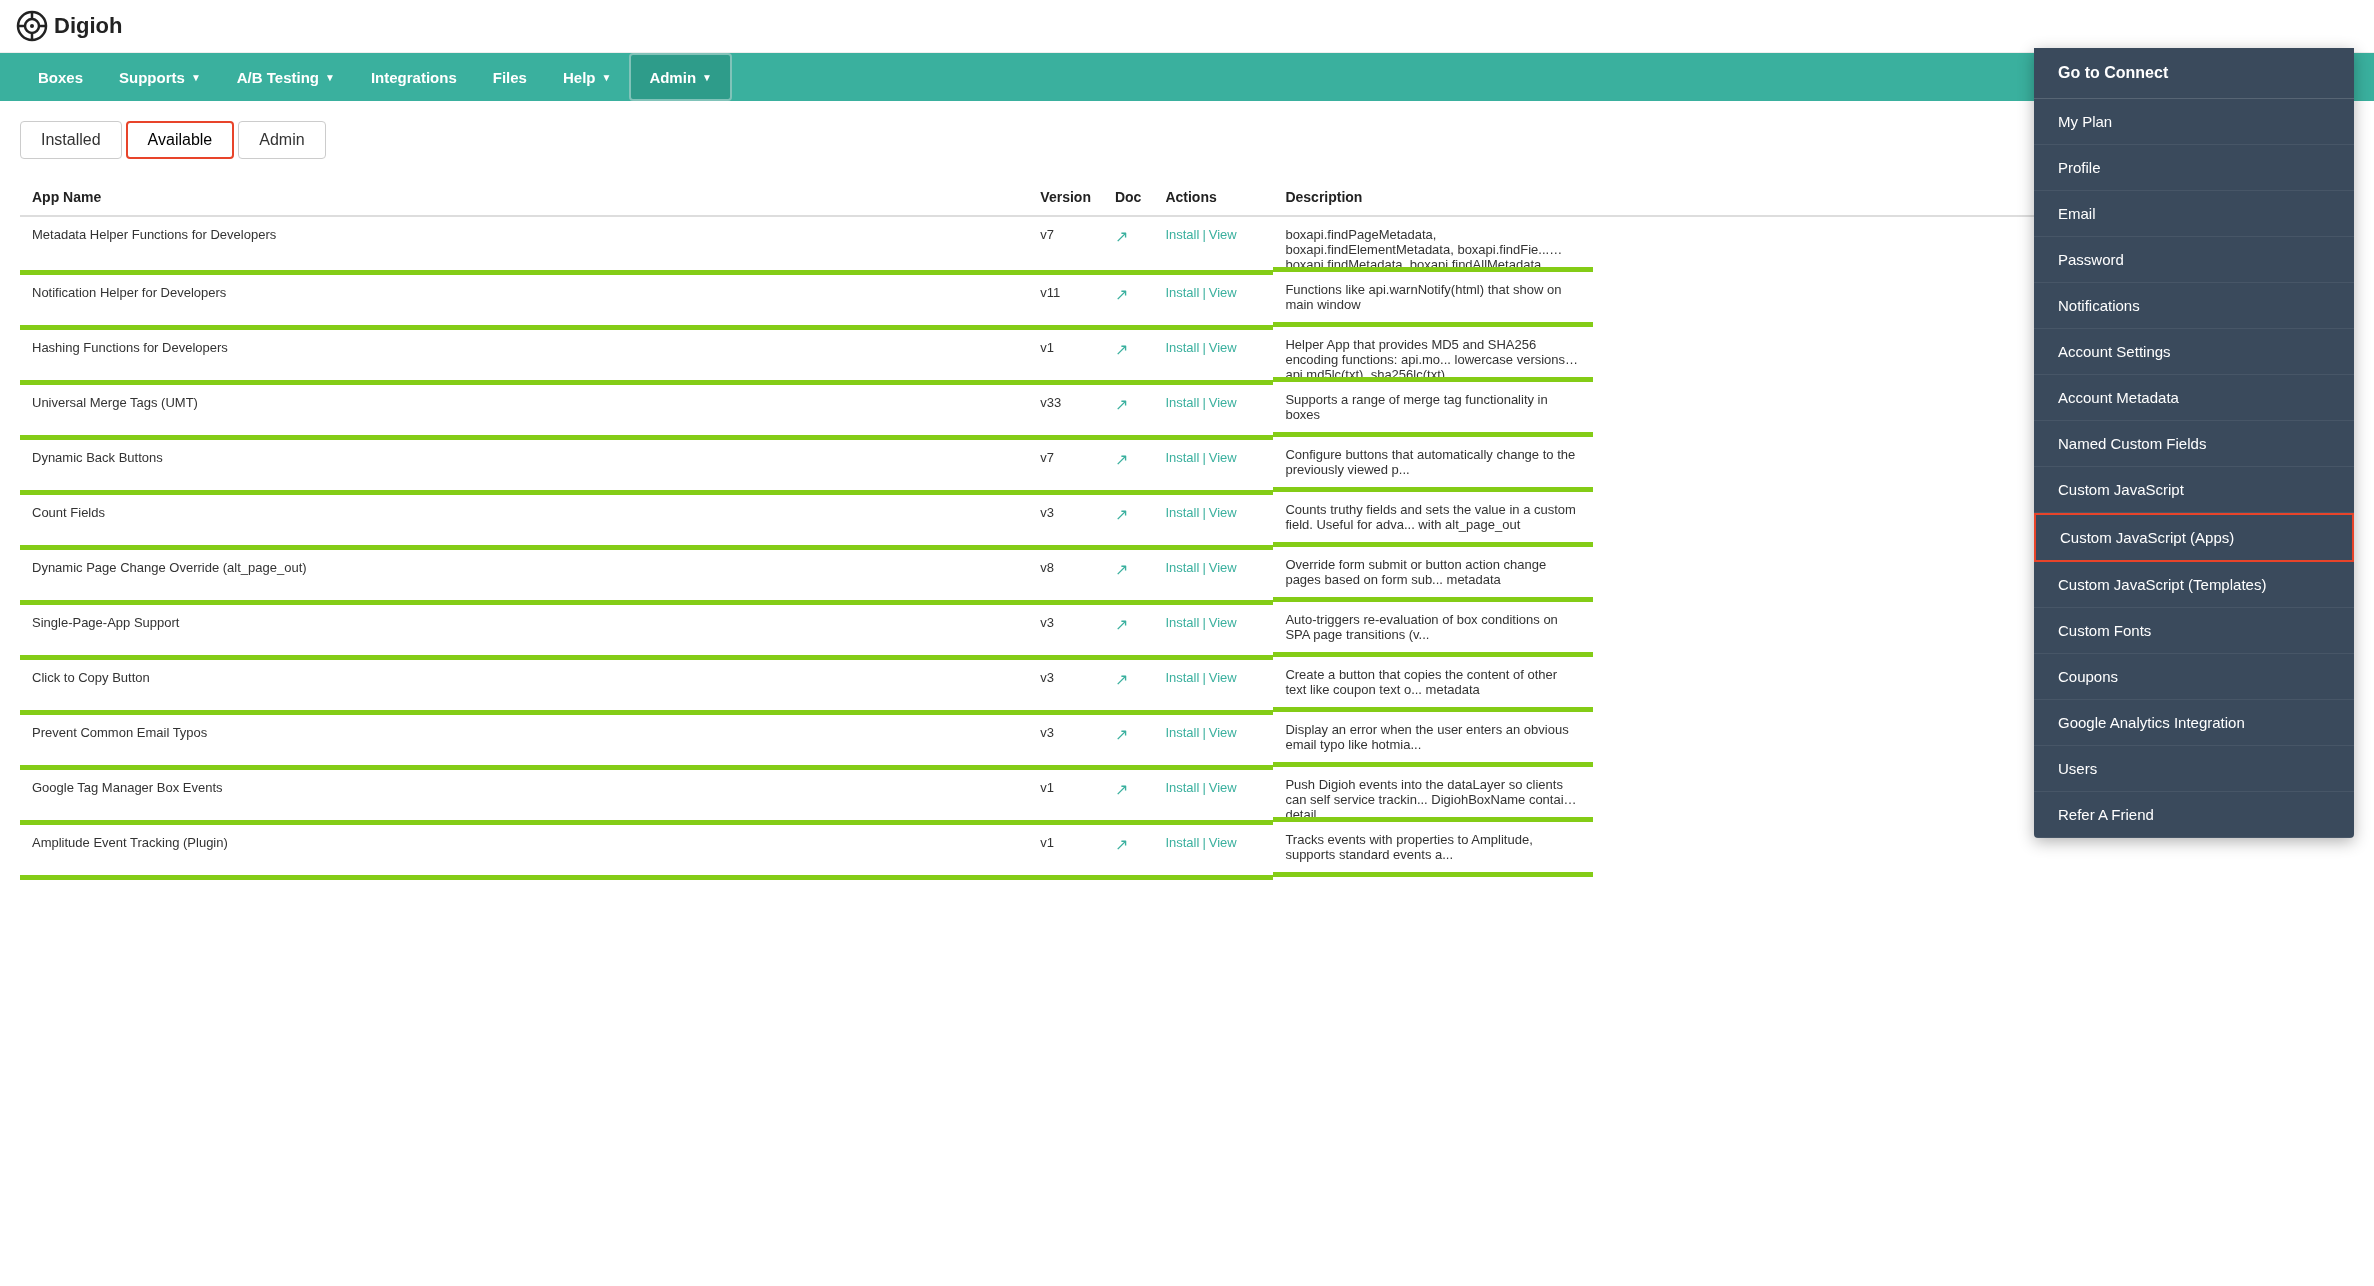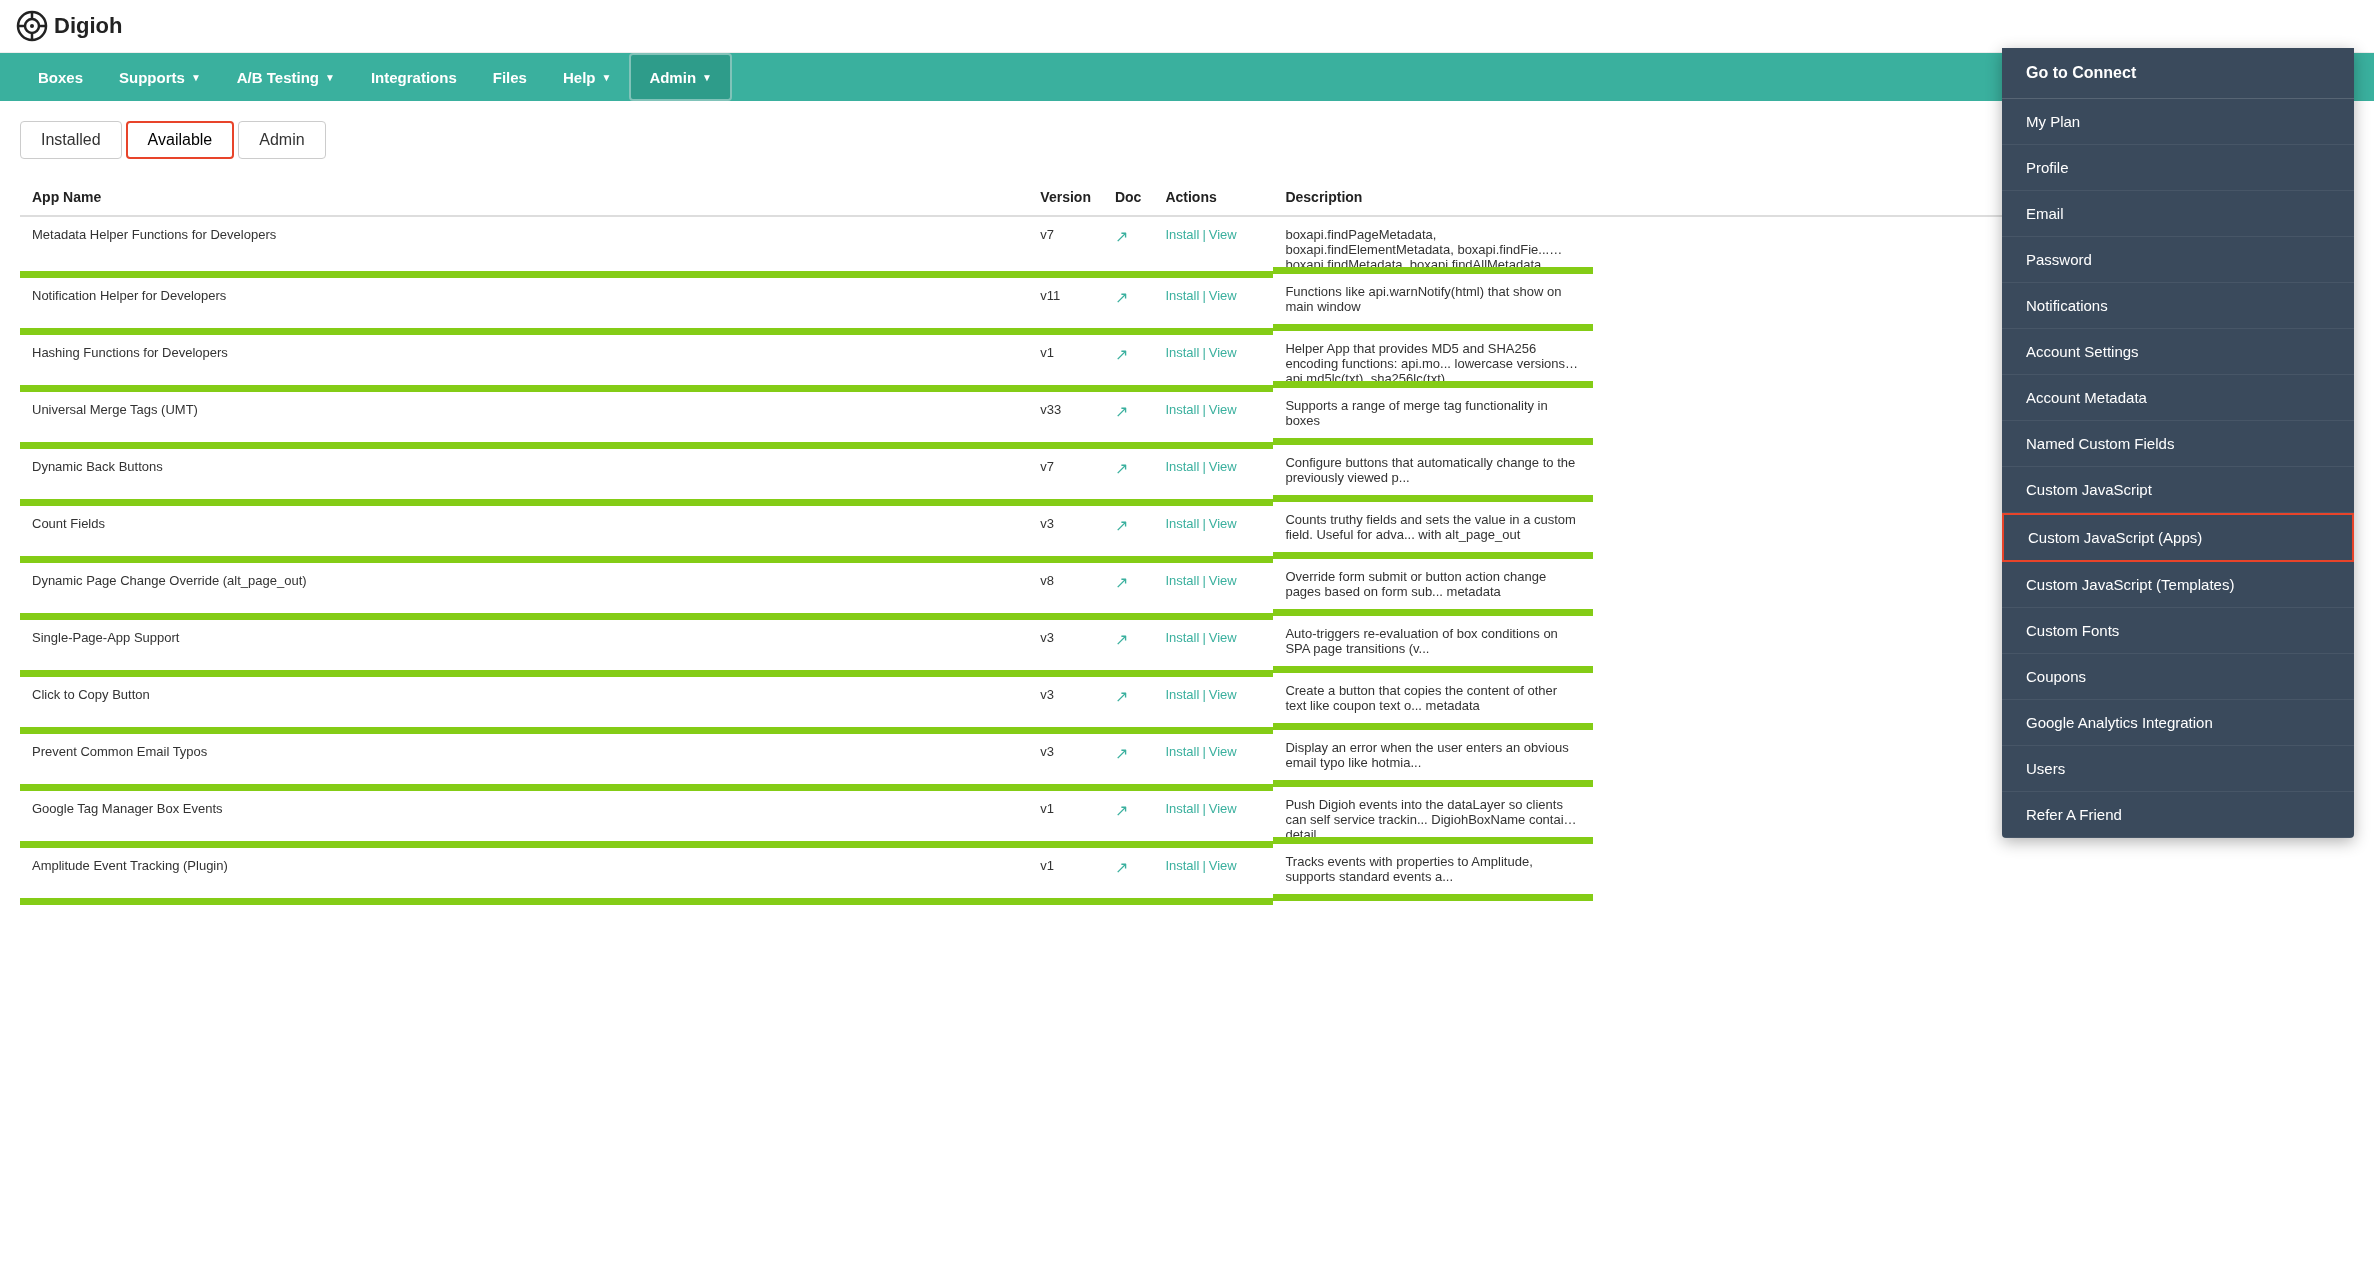--- a/index.html
+++ b/index.html
@@ -98,21 +98,21 @@
     .data-table th {
       text-align: left;
       padding: 10px 12px;
       font-weight: 700;
       font-size: 14px;
       border-bottom: 2px solid #ddd;
       color: #222;
     }
     .data-table td {
       padding: 10px 12px;
-      border-bottom: 7px solid #84cc16;
+      border-bottom: 5px solid #84cc16;
       vertical-align: top;
       font-size: 13px;
       color: #333;
     }
     .version-col { width: 70px; }
     .doc-col { width: 50px; }
     .actions-col { width: 120px; }
 
     .action-link {
       color: #3ab09e;
@@ -123,21 +123,21 @@
 
     .doc-icon {
       color: #3ab09e;
       font-size: 16px;
       cursor: pointer;
     }
     .dropdown-menu {
       position: fixed;
       top: 48px;
       right: 20px;
-      width: 352px;
+      width: 320px;
       background: #3a4a5c;
       color: #fff;
       z-index: 200;
       border-radius: 0 0 4px 4px;
       box-shadow: 0 4px 16px rgba(0,0,0,0.3);
     }
     .dropdown-menu-item {
       padding: 14px 24px;
       font-size: 15px;
       cursor: pointer;

